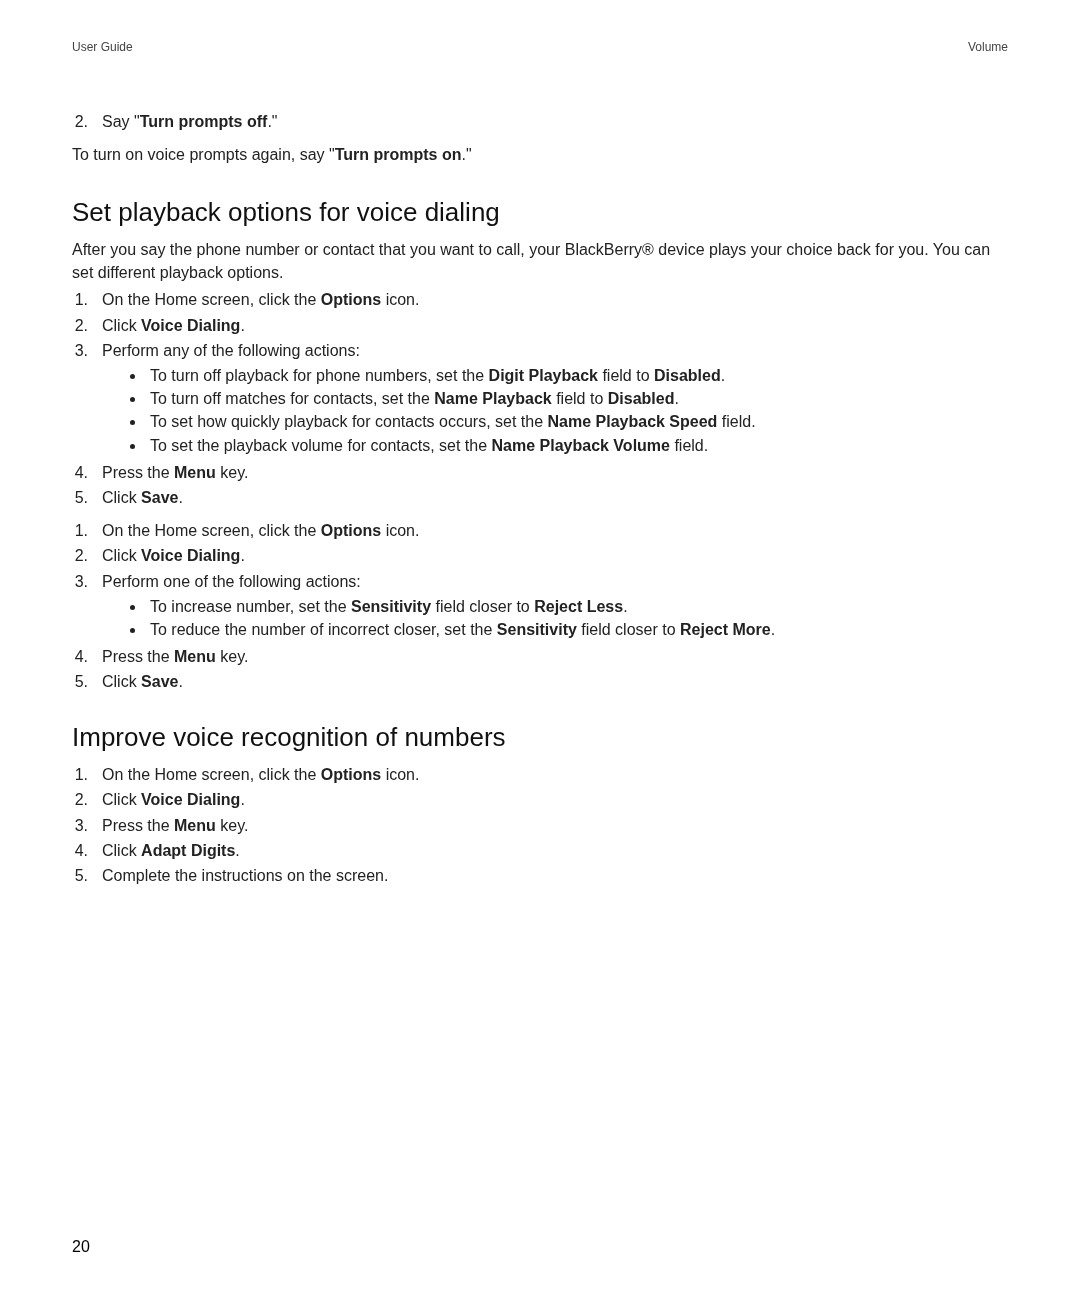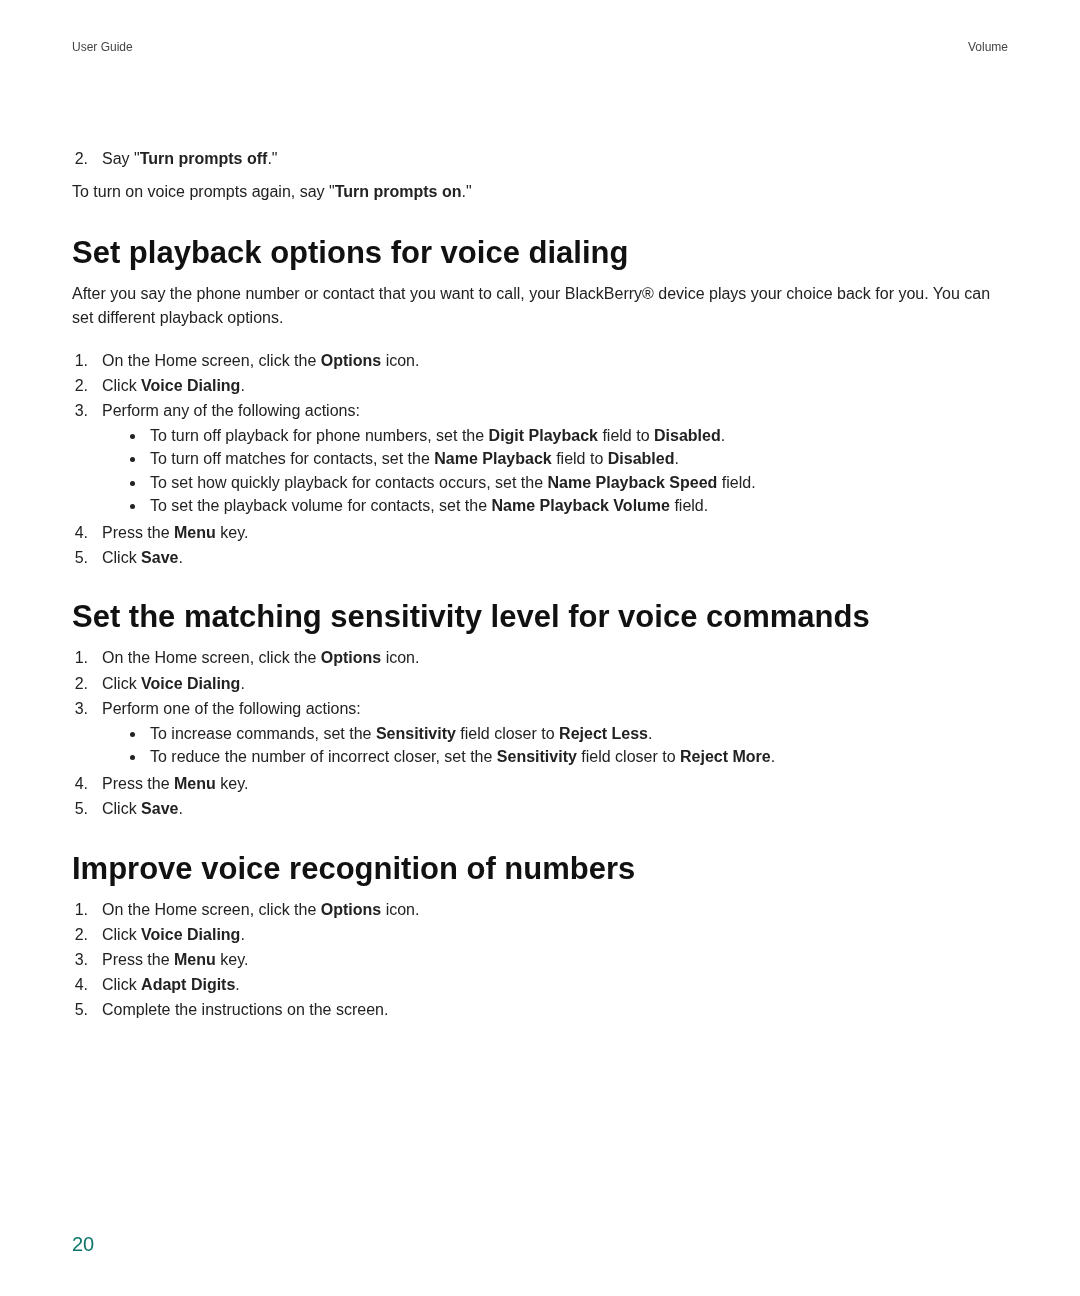--- a/index.html
+++ b/index.html
@@ -10,21 +10,21 @@
     position: relative;
   }
   .page {
     padding: 40px 72px 40px 72px;
   }
   .running-head {
     display: flex;
     justify-content: space-between;
     font-size: 12px;
     color: #444;
-    margin-bottom: 93px;
+    margin-bottom: 56px;
   }
   .content {
     font-size: 16px;
     line-height: 1.45;
     color: #222;
   }
   .step-list {
     list-style: none;
     margin: 0 0 10px 0;
   }
@@ -38,35 +38,35 @@
     padding-right: 14px;
   }
   .step-body { flex: 1; }
   .sub-bullets {
     list-style: disc;
     margin: 2px 0 2px 44px;
   }
   .sub-bullets li { margin: 0 0; padding-left: 4px; }
   .para { margin: 8px 0 14px 0; }
   h2.section-title {
-    font-size: 31px;
-    font-weight: 700;
+    font-size: 26px;
+    font-weight: 400;
     margin-top: 26px;
     margin-bottom: 6px;
     color: #111;
   }
   h2.section-title.first { margin-top: 28px; }
-  .intro { margin: 6px 0 20px 0; }
+  .intro { margin: 6px 0 4px 0; }
   b { font-weight: 700; }
   .page-number {
     position: absolute;
     left: 72px;
     bottom: 40px;
-    font-size: 20px;
-    color: #0f766e;
+    font-size: 16px;
+    color: #000000;
   }
 </style>
 </head>
 <body>
 
 <div class="page">
 
   <div class="running-head">
     <span>User Guide</span>
     <span>Volume</span>
@@ -114,36 +114,35 @@
       <li class="step-item">
         <span class="step-marker">4.</span>
         <span class="step-body"><span>Press the </span><b>Menu</b><span> key.</span></span>
       </li>
       <li class="step-item">
         <span class="step-marker">5.</span>
         <span class="step-body"><span>Click </span><b>Save</b><span>.</span></span>
       </li>
     </ol>
 
-    <h2 class="section-title">Set the matching sensitivity level for voice commands</h2>
     <ol class="step-list">
       <li class="step-item">
         <span class="step-marker">1.</span>
         <span class="step-body"><span>On the Home screen, click the </span><b>Options</b><span> icon.</span></span>
       </li>
       <li class="step-item">
         <span class="step-marker">2.</span>
         <span class="step-body"><span>Click </span><b>Voice Dialing</b><span>.</span></span>
       </li>
       <li class="step-item">
         <span class="step-marker">3.</span>
         <span class="step-body">
           <span>Perform one of the following actions:</span>
           <ul class="sub-bullets">
-            <li><span>To increase commands, set the </span><b>Sensitivity</b><span> field closer to </span><b>Reject Less</b><span>.</span></li>
+            <li><span>To increase number, set the </span><b>Sensitivity</b><span> field closer to </span><b>Reject Less</b><span>.</span></li>
             <li><span>To reduce the number of incorrect closer, set the </span><b>Sensitivity</b><span> field closer to </span><b>Reject More</b><span>.</span></li>
           </ul>
         </span>
       </li>
       <li class="step-item">
         <span class="step-marker">4.</span>
         <span class="step-body"><span>Press the </span><b>Menu</b><span> key.</span></span>
       </li>
       <li class="step-item">
         <span class="step-marker">5.</span>

